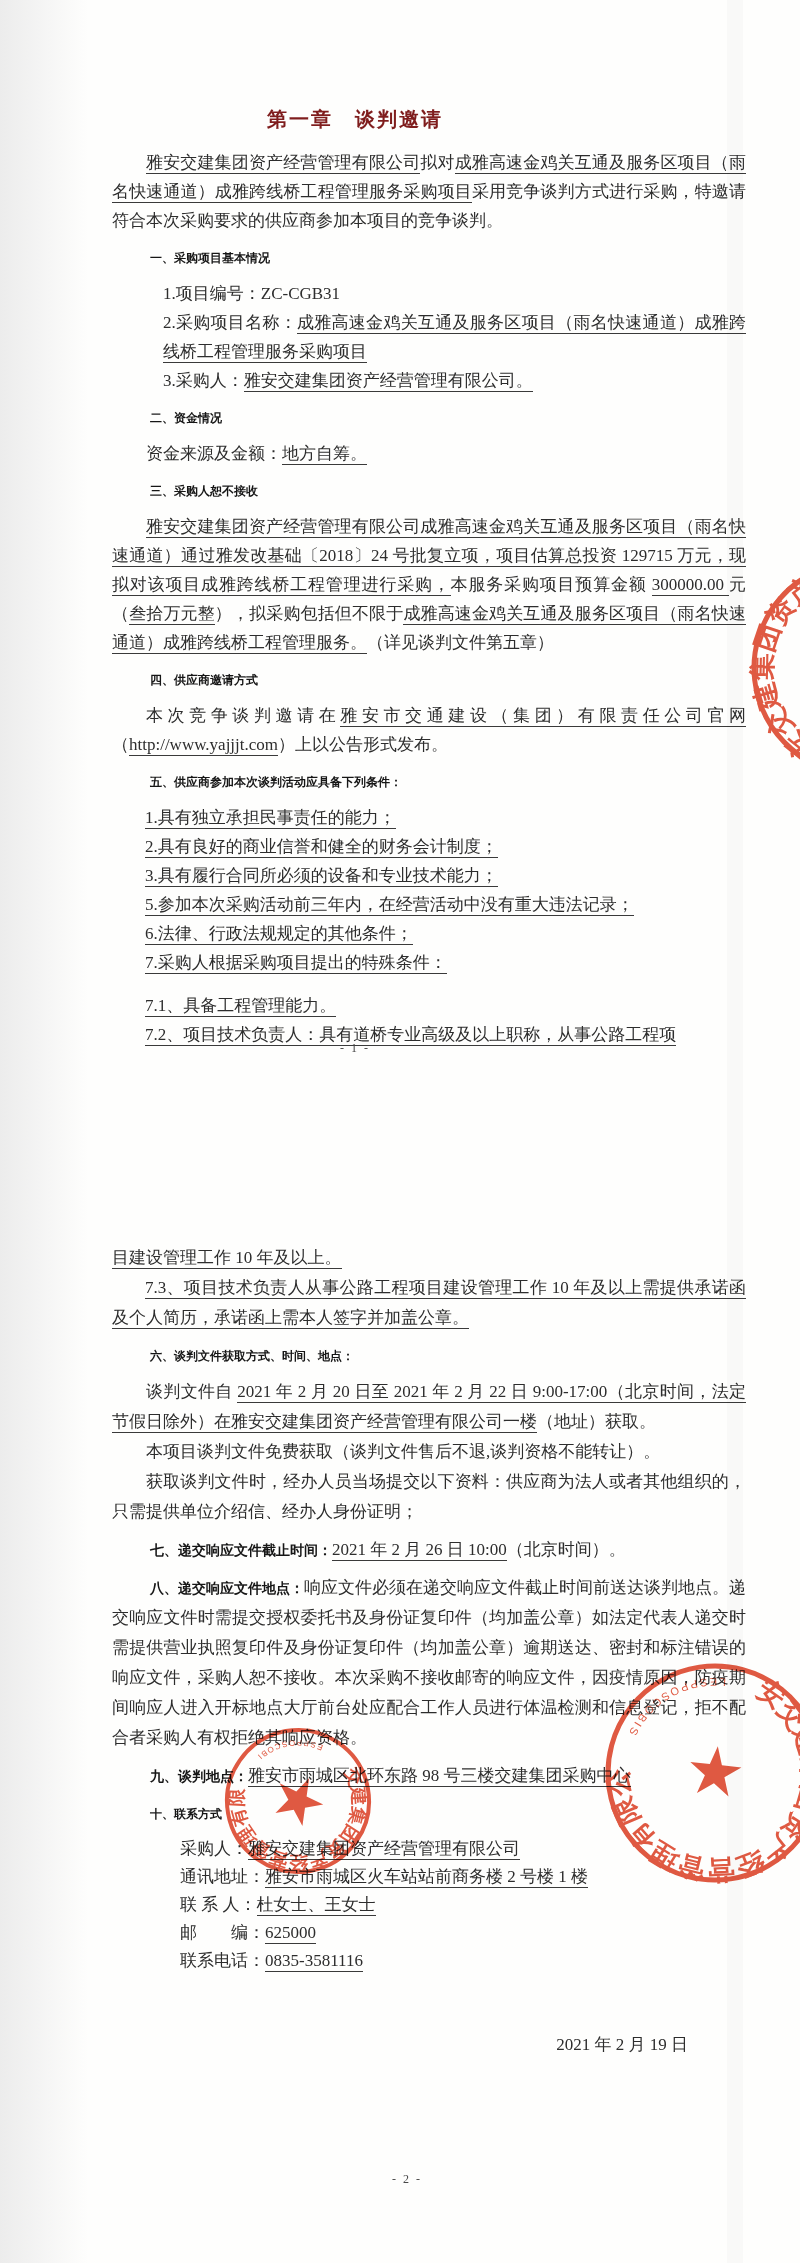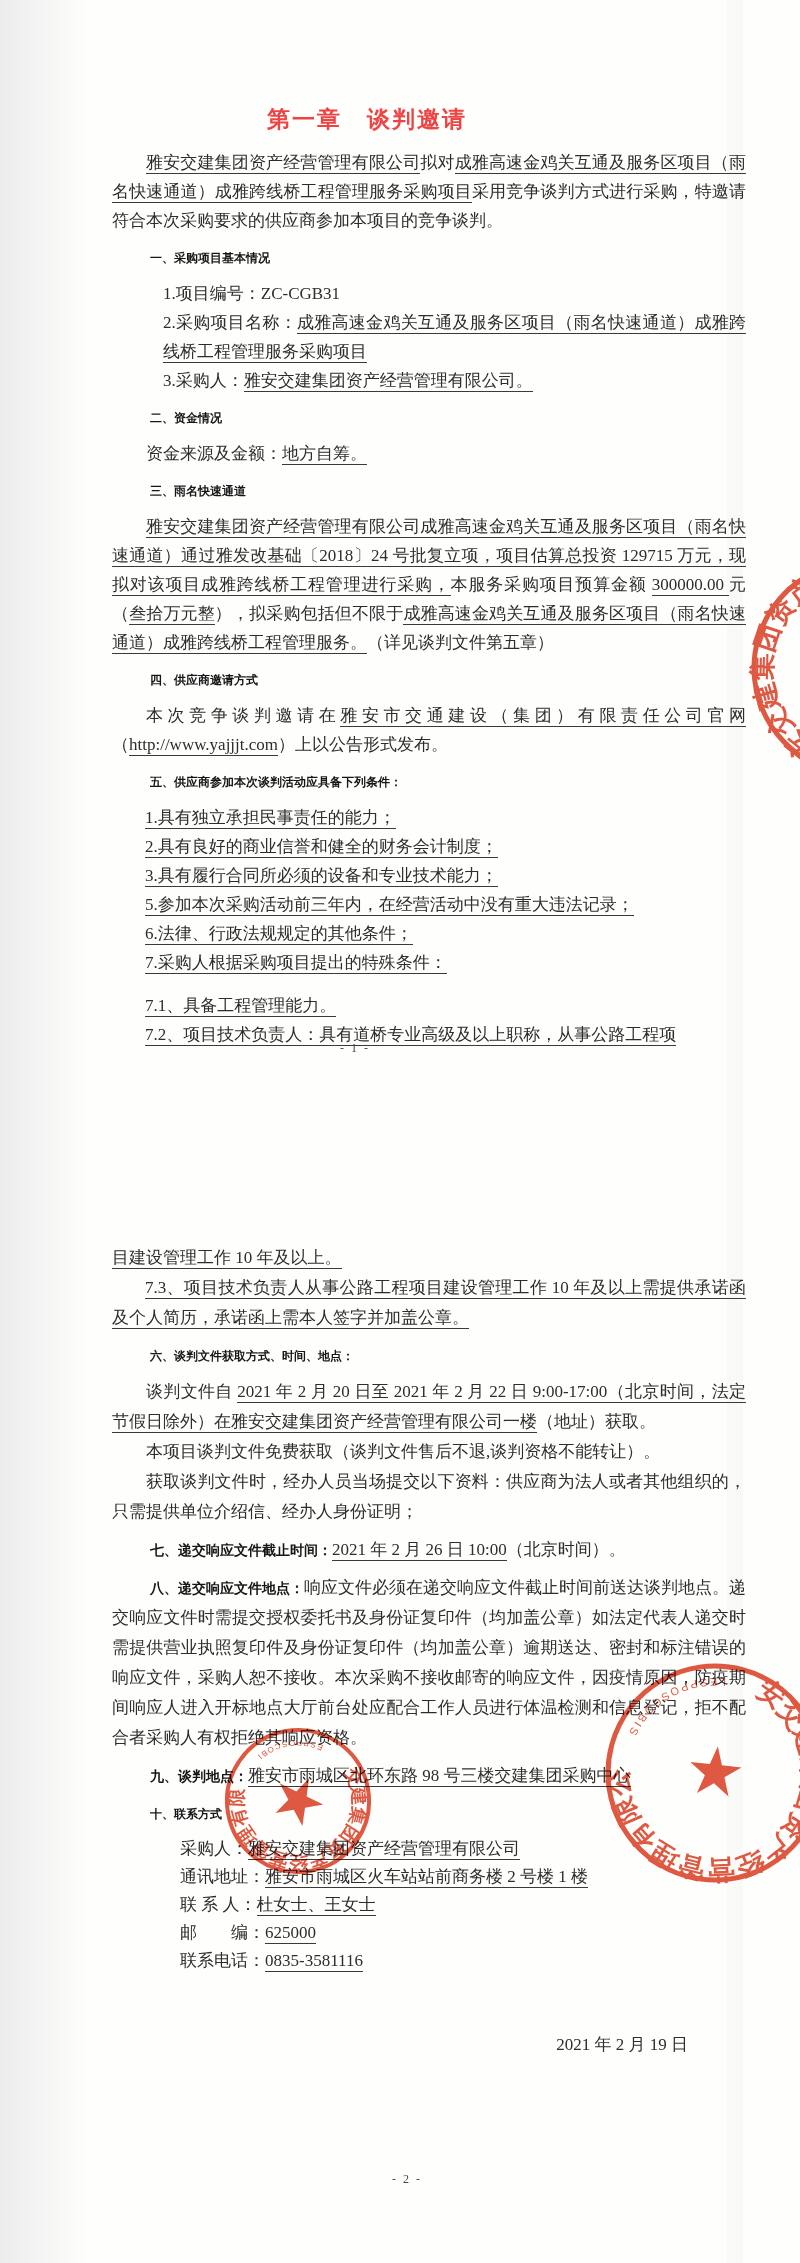--- a/index.html
+++ b/index.html
@@ -11,22 +11,22 @@
   }
   .canvas::before{content:"";position:absolute;left:0;top:0;width:88px;height:100%;
     background:linear-gradient(90deg,#ececec,rgba(255,255,255,0));pointer-events:none;}
   .canvas::after{content:"";position:absolute;left:727px;top:0;width:16px;height:100%;
     background:rgba(0,0,0,0.018);pointer-events:none;}
   .page{position:absolute;left:112px;width:634px;font-size:17px;}
   .page-1{top:104px;line-height:29px;}
   .page-2{top:1243px;line-height:30px;}
   p,h1,h2{margin:0;padding:0;}
   .para{text-align:justify;}
-  .doc-title{font-family:"Liberation Sans","DejaVu Sans",sans-serif;font-size:23px;font-weight:700;
-    color:#ef4444;letter-spacing:2px;padding-left:155px;margin:0 0 14px 0;line-height:30px;}
+  .doc-title{font-family:"Liberation Sans","DejaVu Sans",sans-serif;font-size:20px;font-weight:700;
+    color:#7f1d1d;letter-spacing:2px;padding-left:155px;margin:0 0 14px 0;line-height:30px;}
   .sec{font-family:"Liberation Sans","DejaVu Sans",sans-serif;font-size:12px;font-weight:700;
     color:#161616;margin:8px 0 6px 38px;line-height:30px;}
   .seclabel{font-family:"Liberation Sans","DejaVu Sans",sans-serif;font-size:14px;font-weight:700;color:#161616;}
   .secline{text-indent:38px;margin:8px 0 5px 0;}
   .indent{text-indent:34px;}
   .item{margin-left:51px;}
   .cond{margin-left:33px;}
   .gap-top{margin-top:14px;}
   .nowrap{white-space:nowrap;}
   .hang{text-indent:33px;}
@@ -53,21 +53,21 @@
     <p class="para indent"><span class="u">雅安交建集团资产经营管理有限公司</span><span>拟对</span><span class="u">成雅高速金鸡关互通及服务区项目（雨名快速通道）成雅跨线桥工程管理服务采购项目</span><span>采用竞争谈判方式进行采购，特邀请符合本次采购要求的供应商参加本项目的竞争谈判。</span></p>
 
     <h2 class="sec">一、采购项目基本情况</h2>
     <p class="para item"><span>1.项目编号：</span><span>ZC-CGB31</span></p>
     <p class="para item"><span>2.采购项目名称：</span><span class="u">成雅高速金鸡关互通及服务区项目（雨名快速通道）成雅跨线桥工程管理服务采购项目</span></p>
     <p class="para item"><span>3.采购人：</span><span class="u">雅安交建集团资产经营管理有限公司。</span></p>
 
     <h2 class="sec">二、资金情况</h2>
     <p class="para indent"><span>资金来源及金额：</span><span class="u">地方自筹。</span></p>
 
-    <h2 class="sec">三、雨名快速通道</h2>
+    <h2 class="sec">三、采购人恕不接收</h2>
     <p class="para indent"><span class="u">雅安交建集团资产经营管理有限公司成雅高速金鸡关互通及服务区项目（雨名快速通道）通过雅发改基础〔2018〕24 号批复立项，项目估算总投资 129715 万元，现拟对该项目成雅跨线桥工程管理进行采购，</span><span>本服务采购项目预算金额 </span><span class="u">300000.00 </span><span>元（</span><span class="u">叁拾万元整</span><span>），拟采购包括但不限于</span><span class="u">成雅高速金鸡关互通及服务区项目（雨名快速通道）成雅跨线桥工程管理服务。</span><span>（详见谈判文件第五章）</span></p>
 
     <h2 class="sec">四、供应商邀请方式</h2>
     <p class="para indent"><span>本次竞争谈判邀请在</span><span class="u">雅安市交通建设（集团）有限责任公司官网</span><span>（</span><span class="u">http://www.yajjjt.com</span><span>）上以公告形式发布。</span></p>
 
     <h2 class="sec">五、供应商参加本次谈判活动应具备下列条件：</h2>
     <div>
       <p class="para cond"><span class="u">1.具有独立承担民事责任的能力；</span></p>
       <p class="para cond"><span class="u">2.具有良好的商业信誉和健全的财务会计制度；</span></p>
       <p class="para cond"><span class="u">3.具有履行合同所必须的设备和专业技术能力；</span></p>

